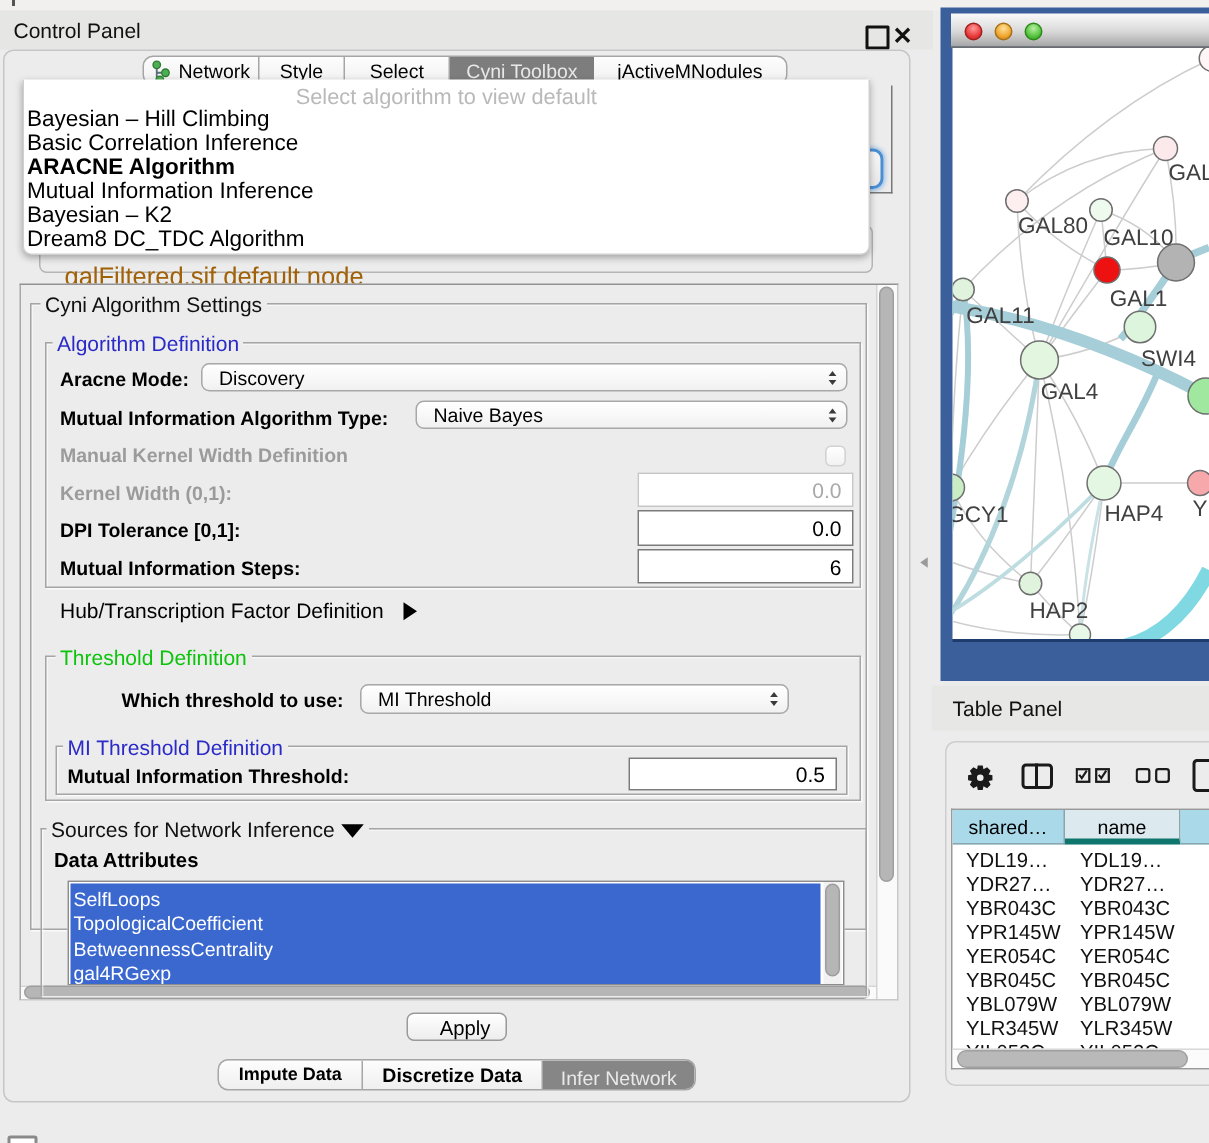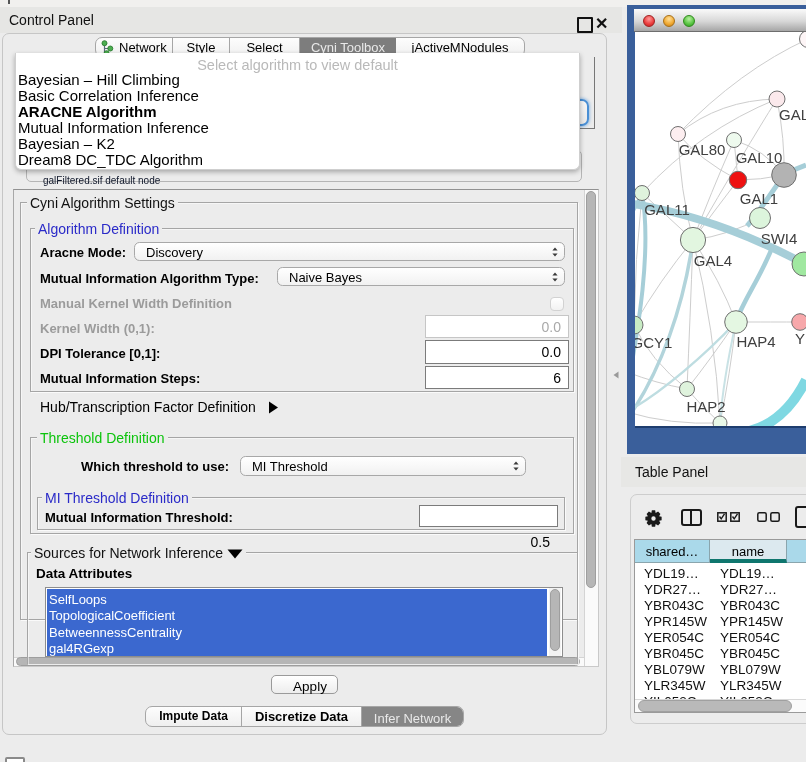--- a/index.html
+++ b/index.html
@@ -51,21 +51,21 @@
     <div style="width:96px;background:#7d7d7d;color:#e9e9e9;text-align:center;font-size:13px;padding-top:2px;box-sizing:border-box;">Cyni Toolbox</div>
     <div style="flex:1;text-align:center;font-size:13px;padding-top:2px;box-sizing:border-box;">jActiveMNodules</div>
   </div>
 
   <div class="abs" style="left:300px;top:99px;width:289px;height:27px;border:2.5px solid #4a8fd4;
        border-radius:7px;background:linear-gradient(#f6f6f6,#e8e8e8);box-sizing:border-box;box-shadow:0 0 3px 1px rgba(90,155,220,0.55);"></div>
   <div class="abs" style="left:300px;top:57px;width:295px;height:72px;
        border-right:1.5px solid #777;border-bottom:1.5px solid #777;box-sizing:border-box;"></div>
 
   <div class="abs" style="left:26px;top:150px;width:556px;height:32px;border:1px solid #b5b5b5;border-radius:5px;box-sizing:border-box;background:#ececec;">
-     <span style="position:absolute;left:16px;top:24px;font-size:10px;color:#0f172a;">galFiltered.sif default node</span>
+     <span style="position:absolute;left:16px;top:24px;font-size:17px;color:#a16207;">galFiltered.sif default node</span>
   </div>
 
   <div class="abs" style="left:13px;top:189px;width:586px;height:478px;box-sizing:border-box;
        border-top:1px solid #919191;border-left:1px solid #a8a8a8;border-right:1px solid #c9c9c9;border-bottom:1px solid #c9c9c9;background:#ececec;"></div>
 
   <div class="abs" style="left:584px;top:190px;width:14px;height:476px;background:#fafafa;border-left:1px solid #d4d4d4;box-sizing:border-box;"></div>
   <div class="abs" style="left:586px;top:191px;width:10px;height:397px;background:#b6b6b6;border:1px solid #9e9e9e;border-radius:6px;box-sizing:border-box;"></div>
 
   <div class="abs" style="left:14px;top:657px;width:570px;height:9px;background:#fafafa;border-top:1px solid #d4d4d4;box-sizing:border-box;"></div>
   <div class="abs" style="left:16px;top:657px;width:564px;height:9px;background:#b6b6b6;border:1px solid #9e9e9e;border-radius:5px;box-sizing:border-box;"></div>
@@ -129,21 +129,21 @@
         <path d="M0.4 4.6 3 1.4 5.6 4.6z" fill="#3a3a3a"></path>
         <path d="M0.4 7.4 3 10.6 5.6 7.4z" fill="#3a3a3a"></path>
       </svg>
   </div>
 
   <div class="group" style="left:37px;top:497px;width:528px;height:33px;">
     <span class="gtitle" style="left:4px;color:#2a2ac8;">MI Threshold Definition</span>
   </div>
   <div class="lbl bold" style="left:45px;top:510px;font-size:13px;">Mutual Information Threshold:</div>
   <div class="field" style="left:419px;top:505px;width:139px;height:22px;border:1.5px solid #7b7b7b;">
-    <span class="fval" style="color:#000;margin-top:26px;">0.5</span>
+    <span class="fval" style="color:#000;">0.5</span>
     </div>
 
   <div class="group" style="left:27px;top:552px;width:551px;height:112px;border-bottom:none;">
     <span class="gtitle" style="left:3px;color:#111;">Sources for Network Inference
       <svg width="16" height="10" viewBox="0 0 16 10" style="vertical-align:-1px;">
           <path d="M0.5 0.5 15.5 0.5 8 9.5z" fill="#000"></path>
         </svg>
     </span>
   </div>
   <div class="lbl bold" style="left:36px;top:566px;font-size:13.5px;">Data Attributes</div>

